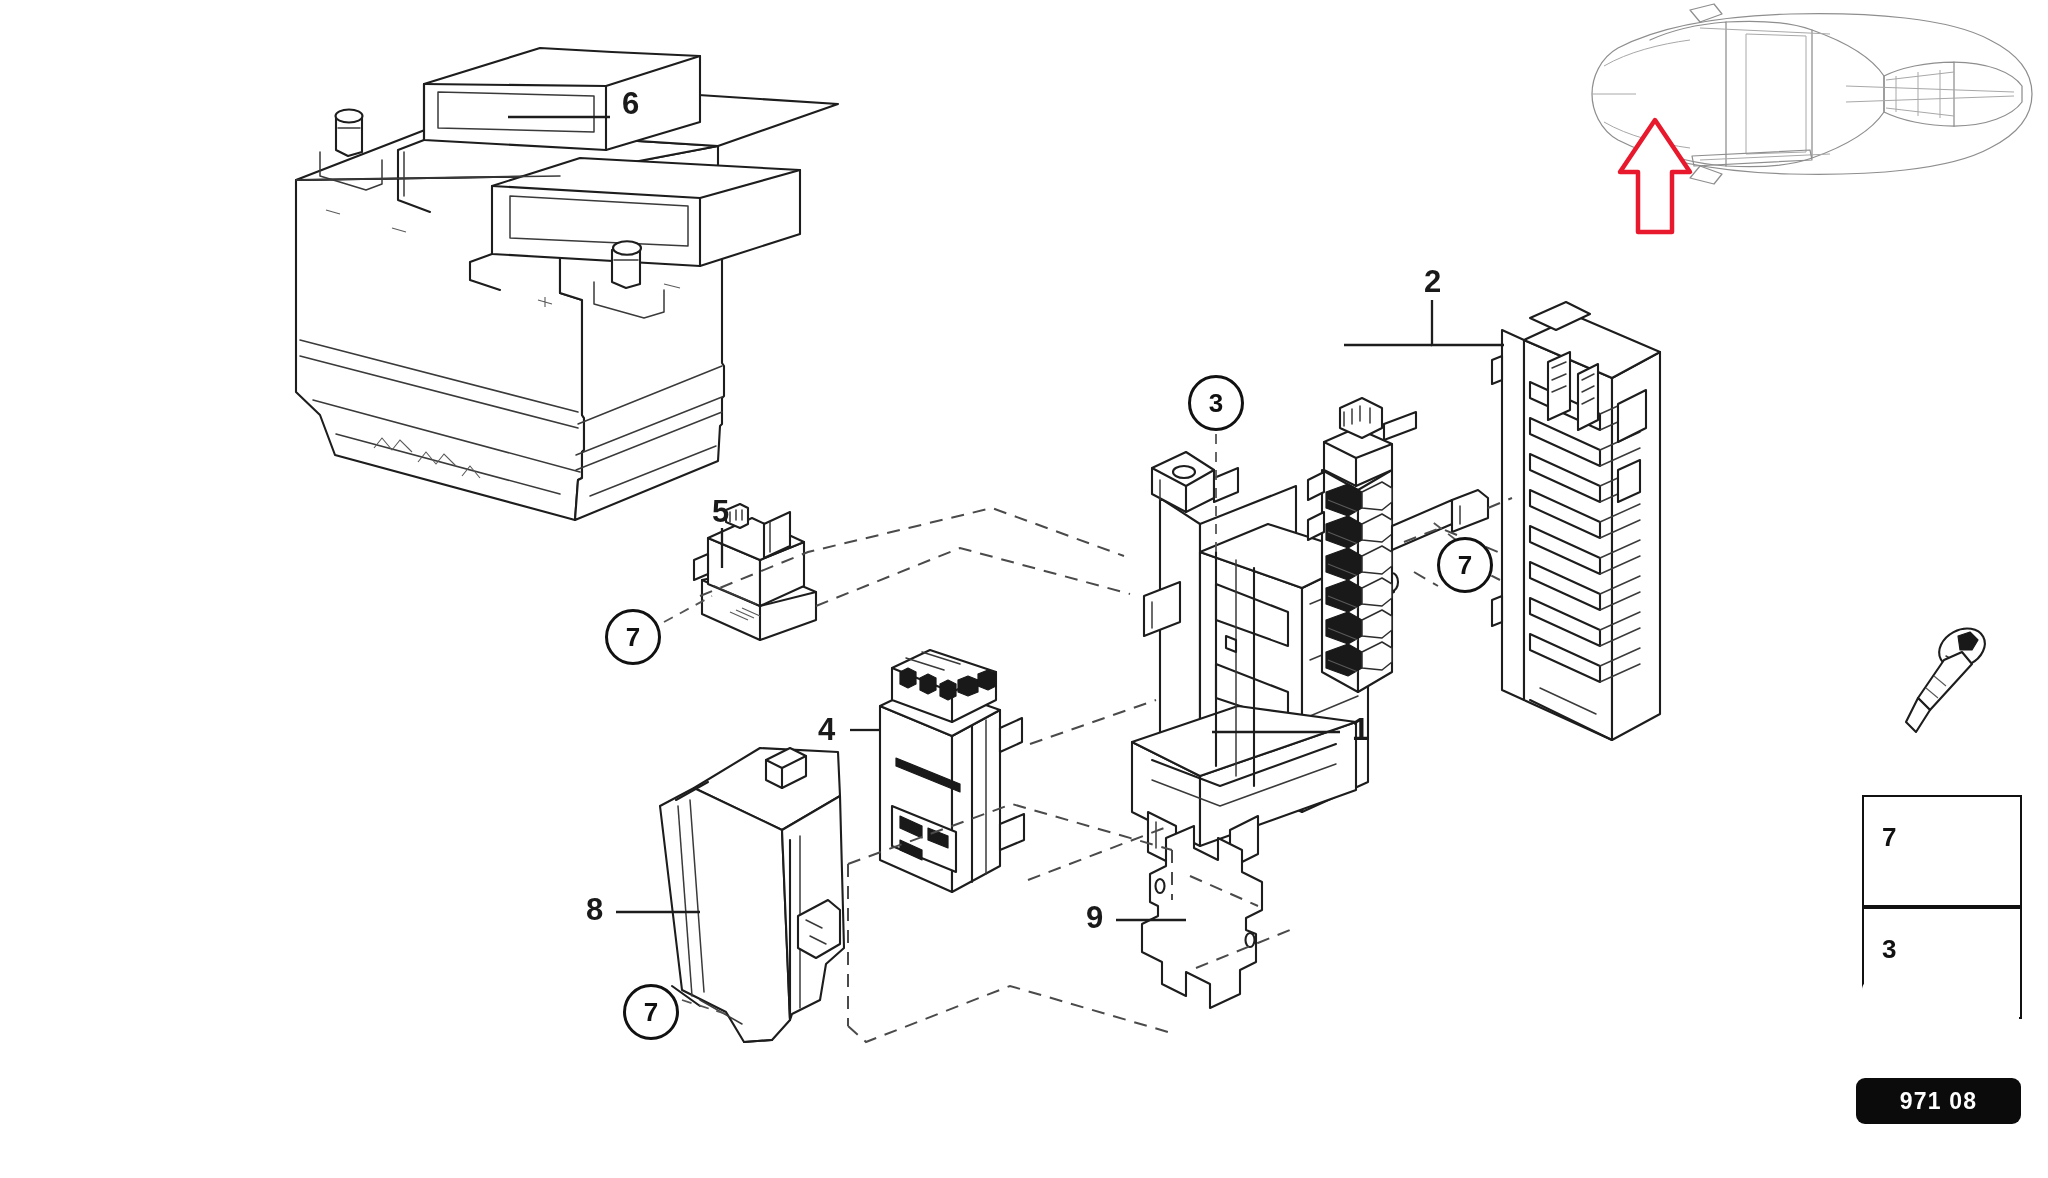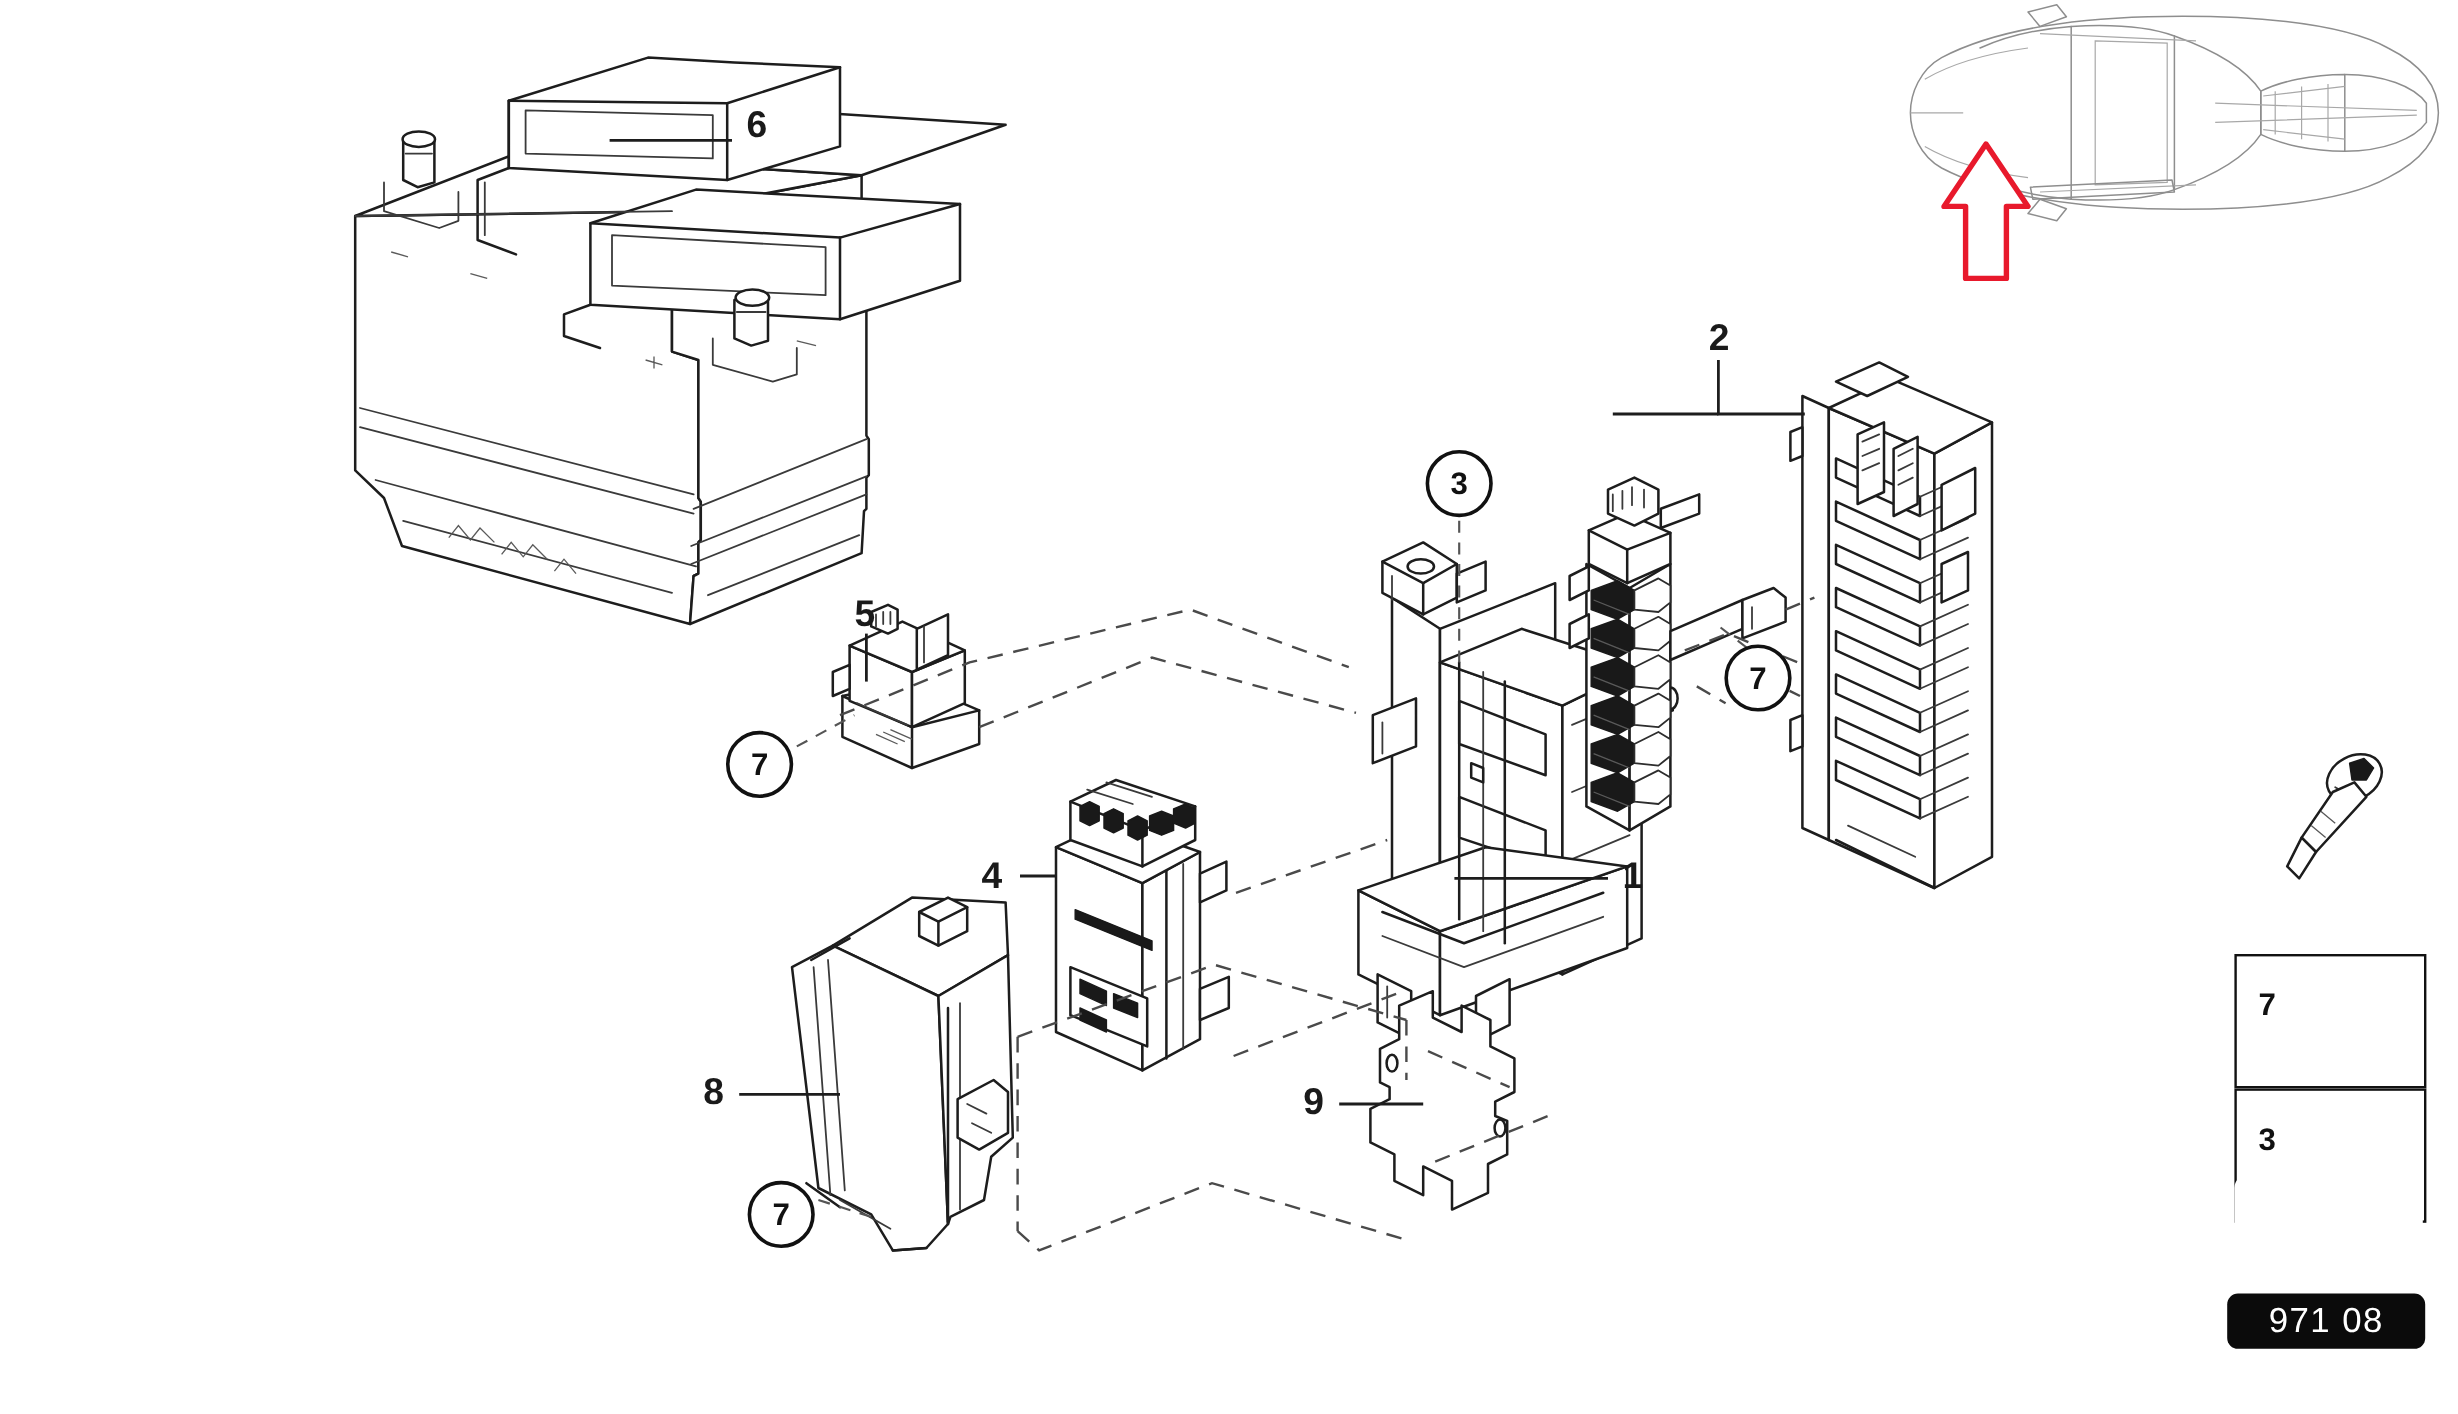--- a/index.html
+++ b/index.html
@@ -33,21 +33,21 @@
     position:absolute;left:1862px;top:979px;width:157px;height:136px;
     background:#fff;border-radius:11px;
     box-shadow:0 0 0 0 transparent;overflow:hidden;
   }
   .code-strip{
     position:absolute;left:1856px;top:1078px;width:165px;height:46px;
     background:#0b0b0b;border-radius:9px;
     display:flex;align-items:center;justify-content:center;
   }
   .code-strip span{
-    color:#fff;font-weight:normal;font-size:29px;letter-spacing:1.2px;
+    color:#fff;font-weight:bold;font-size:23px;letter-spacing:1.2px;
   }
 </style>
 </head>
 <body>
 
 <div id="stage">
 
   <svg class="layer" viewBox="0 0 2048 1178">
     <defs>
       <style>

